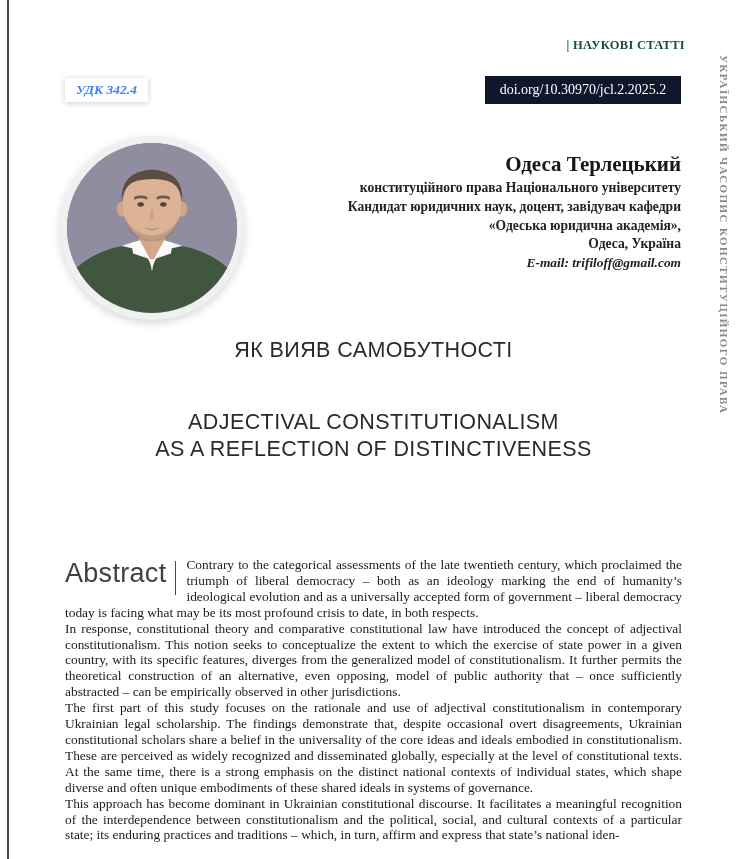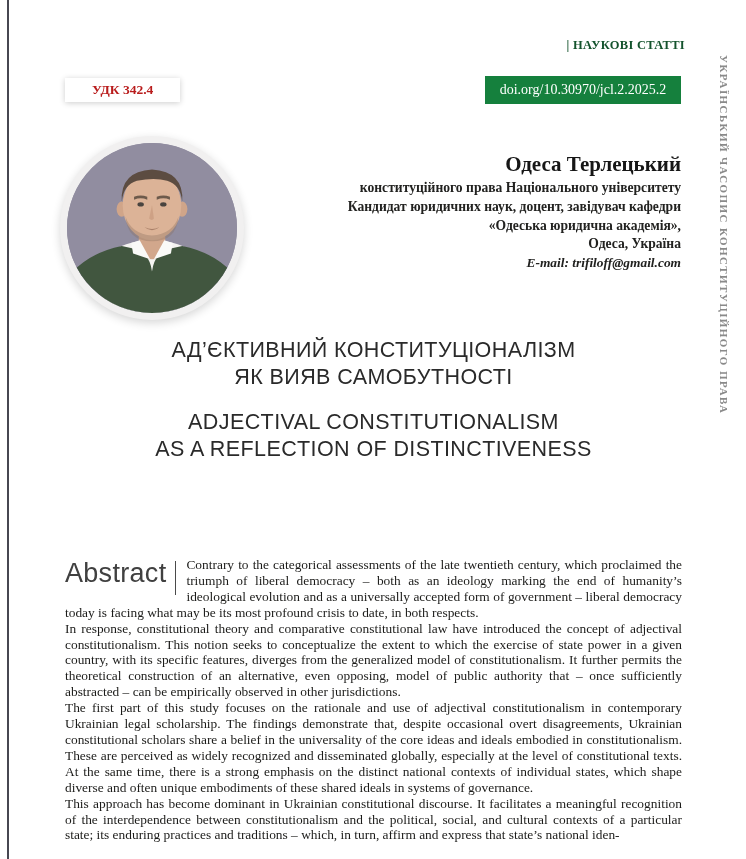--- a/index.html
+++ b/index.html
@@ -35,31 +35,32 @@
     font-weight: 600;
     letter-spacing: 1.4px;
     color: #8a8a8a;
     white-space: nowrap;
   }
   .udc-box {
     position: absolute;
     left: 65px; top: 78px;
     background: #ffffff;
     box-shadow: 0 1px 6px rgba(0,0,0,0.20);
-    padding: 4px 27px;
+    padding: 4px 11px;
     font-size: 13.5px;
     font-weight: bold;
-    color: #b91c1c;
+    color: #3b82f6;
+    font-style: italic;
   }
   .doi-box {
     position: absolute;
     top: 76px; right: 65px;
     width: 196px; height: 28px;
     line-height: 28px;
-    background: #15803d;
+    background: #0f172a;
     color: #ffffff;
     text-align: center;
     font-size: 14px;
     cursor: pointer;
   }
   .photo-wrap {
     position: absolute;
     left: 60px; top: 136px;
     width: 184px; height: 184px;
     box-sizing: border-box;
@@ -200,21 +201,20 @@
   <div class="author-block">
     <div class="author-name">Одеса Терлецький</div>
     <div class="author-line">конституційного права Національного університету</div>
     <div class="author-line">Кандидат юридичних наук, доцент, завідувач кафедри</div>
     <div class="author-line">«Одеська юридична академія»,</div>
     <div class="author-line">Одеса, Україна</div>
     <div class="author-italic">E-mail: trifiloff@gmail.com</div>
   </div>
 
   <div class="title-block title-uk">
-    <div>АД’ЄКТИВНИЙ КОНСТИТУЦІОНАЛІЗМ</div>
     <div>ЯК ВИЯВ САМОБУТНОСТІ</div>
   </div>
 
   <div class="title-block title-en">
     <div>ADJECTIVAL CONSTITUTIONALISM</div>
     <div>AS A REFLECTION OF DISTINCTIVENESS</div>
   </div>
 
 
   <div class="abstract" lang="en">

